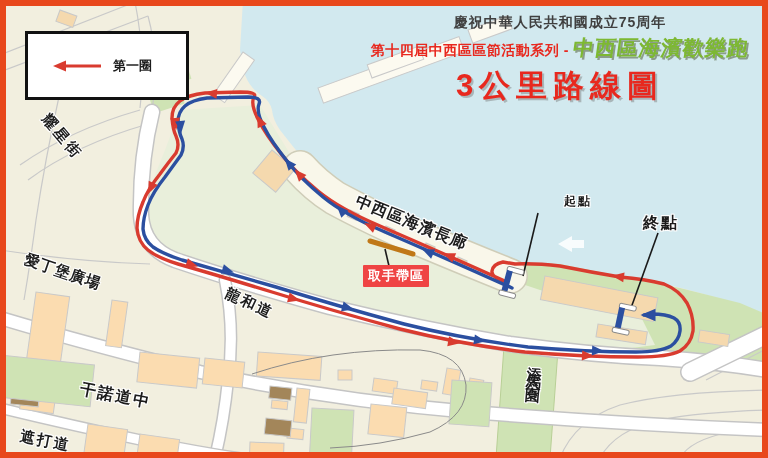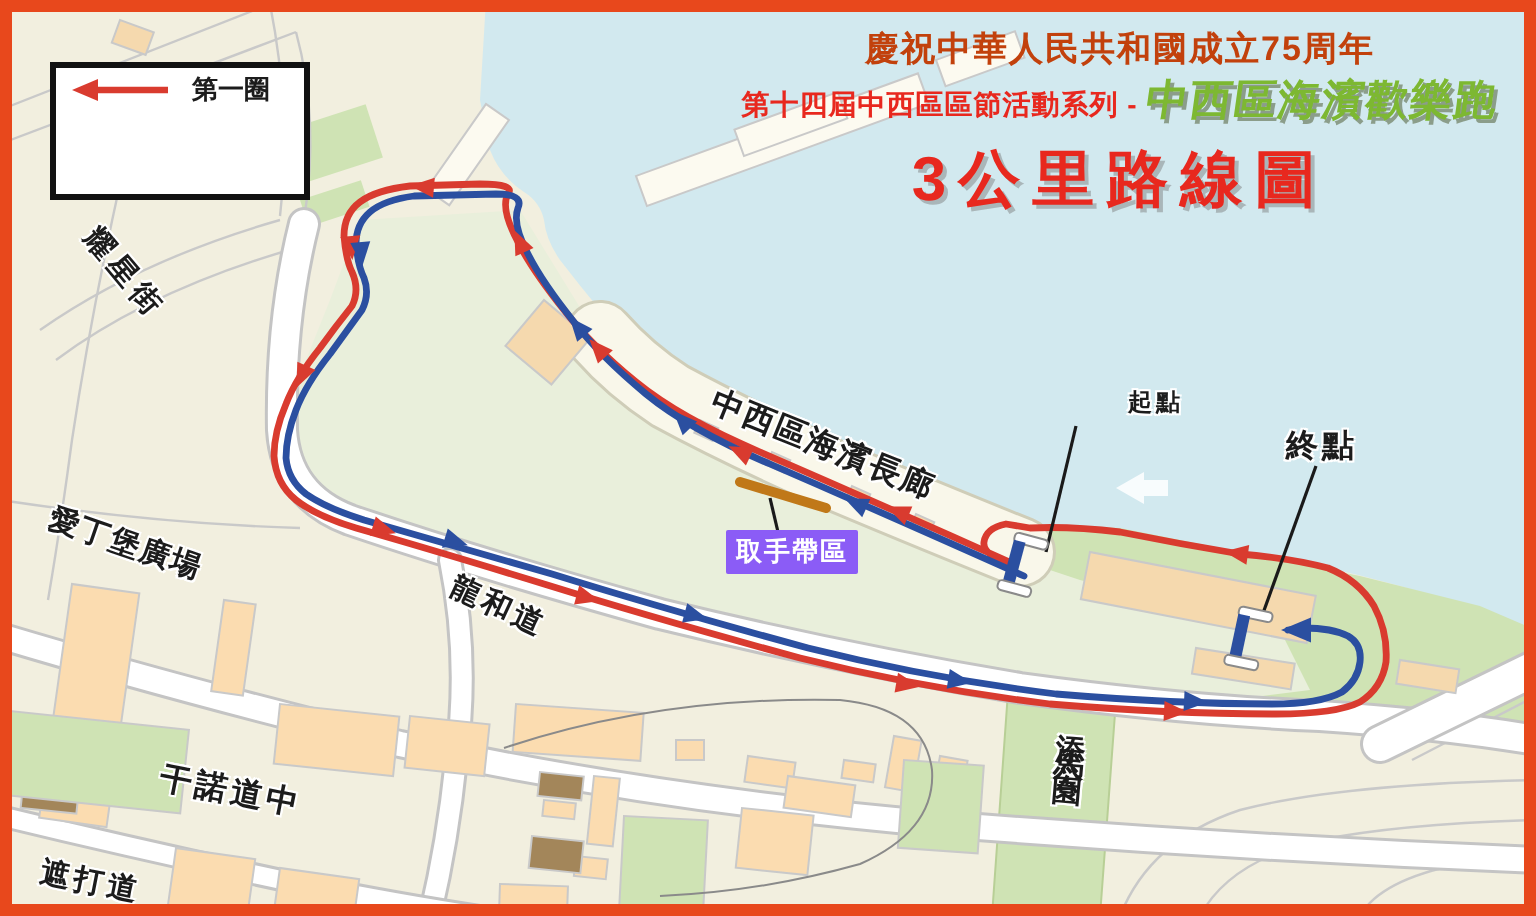--- a/index.html
+++ b/index.html
@@ -14,32 +14,32 @@
   .lbl-yiusing{left:52px;top:110px;font-size:15px;letter-spacing:3px;transform:rotate(50deg);transform-origin:left top;}
   .lbl-edinburgh{left:28px;top:250px;font-size:15px;letter-spacing:1px;transform:rotate(19deg);transform-origin:left top;}
   .lbl-lungwo{left:230px;top:284px;font-size:15px;letter-spacing:2px;transform:rotate(25deg);transform-origin:left top;}
   .lbl-connaught{left:82px;top:379px;font-size:16px;letter-spacing:2px;transform:rotate(11deg);transform-origin:left top;}
   .lbl-chater{left:22px;top:427px;font-size:15px;letter-spacing:2px;transform:rotate(11deg);transform-origin:left top;}
   .lbl-promenade{left:360px;top:191px;font-size:16px;letter-spacing:1px;transform:rotate(22deg);transform-origin:left top;}
   .lbl-tamar{left:526px;top:355px;font-size:15px;writing-mode:vertical-rl;text-orientation:upright;
              letter-spacing:7px;transform:rotate(5deg);transform-origin:center top;}
   .lbl-start{left:518px;top:193px;font-size:12px;letter-spacing:2px;margin-left:46px;}
   .lbl-finish{left:643px;top:213px;font-size:16px;letter-spacing:2px;font-family:Liberation Serif, serif;}
-  .lbl-wristband{left:363px;top:265px;z-index:21;background:#8b5cf6;color:#fff;font-weight:bold;
+  .lbl-wristband{left:363px;top:265px;z-index:21;background:#ef4444;color:#fff;font-weight:bold;
                  font-size:13px;padding:2px 5px;letter-spacing:1px;text-shadow:none;border-radius:1px;}
 
   
   .legend{position:absolute;left:25px;top:31px;width:124px;height:59px;background:#fff;
-          border:3px solid #111;z-index:30;display:flex;flex-direction:column;justify-content:flex-start;padding:2px 0;}
+          border:3px solid #111;z-index:30;display:flex;flex-direction:column;justify-content:center;padding:2px 17px;}
   .legend-row{display:flex;align-items:center;gap:8px;padding-left:8px;}
   .legend-row .txt{font-size:13px;font-weight:bold;color:#1c1c1c;}
 
   
   .titles{position:absolute;left:360px;top:14px;width:400px;text-align:center;z-index:30;line-height:1.25;}
-  .t1{font-size:17px;font-weight:bold;color:#c2410c;letter-spacing:1px;}
+  .t1{font-size:14px;font-weight:bold;color:#404040;letter-spacing:1px;}
   .t2{margin-top:3px;font-size:14px;font-weight:bold;color:#e8281e;letter-spacing:0.5px;}
   .t2 .hl{display:inline-block;font-size:21px;color:#7db832;transform:skewX(-8deg);
           text-shadow:2px 2px 0 rgba(80,95,55,.55);letter-spacing:1px;}
   .t3{margin-top:6px;font-size:31px;font-weight:bold;color:#e8281e;letter-spacing:6px;
       text-shadow:2px 2px 0 rgba(120,120,120,.45);}
 </style>
 </head>
 <body>
 
 <div class="stage">

